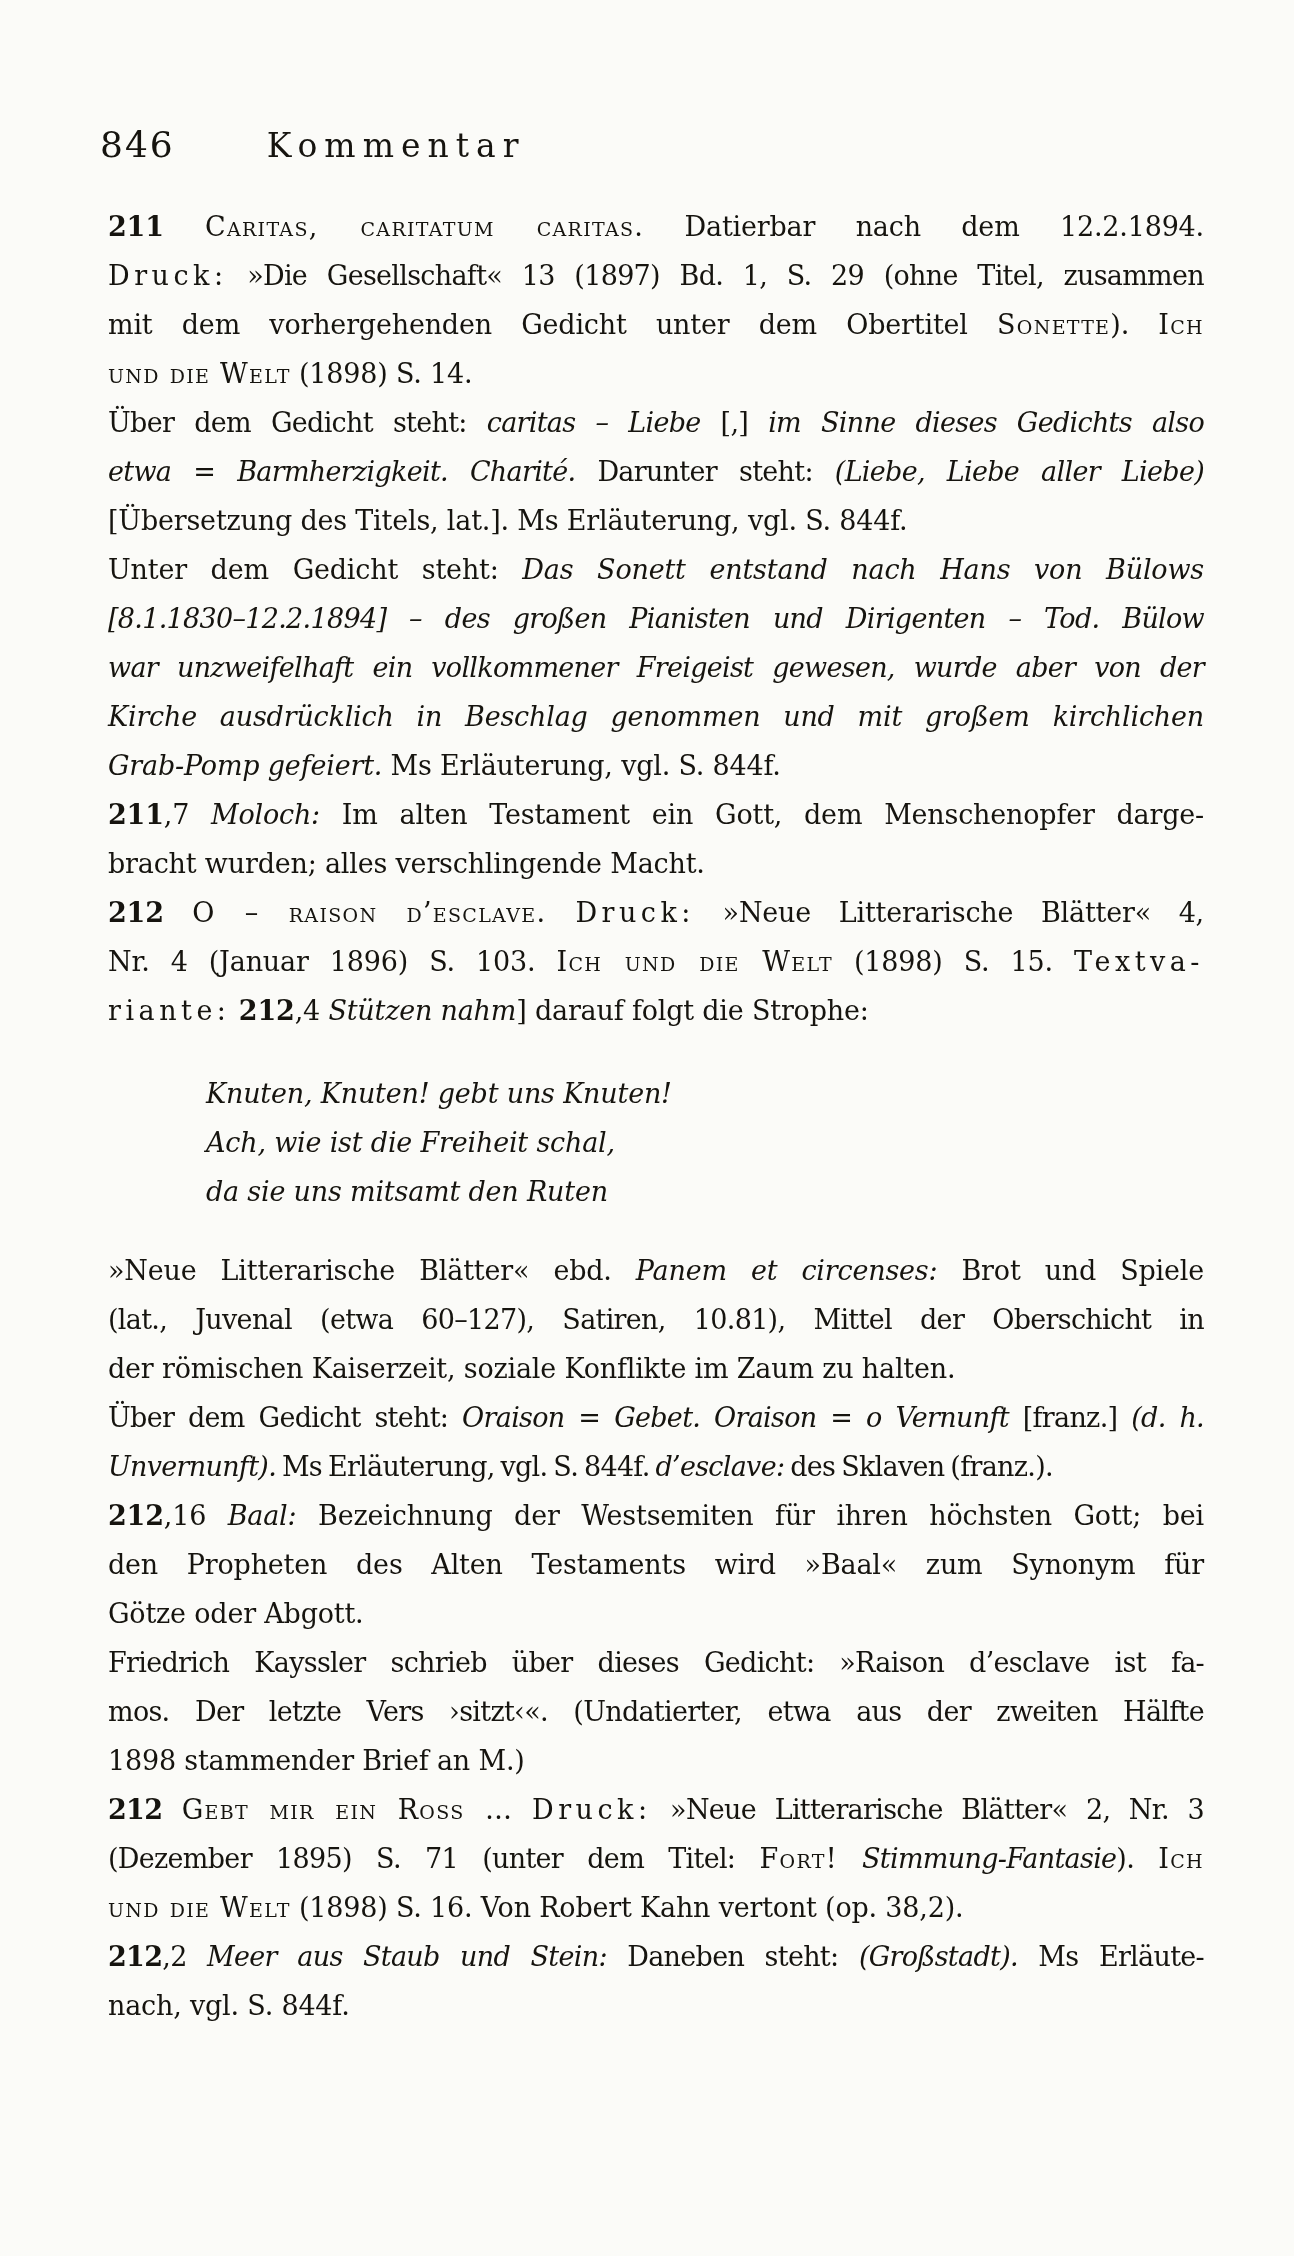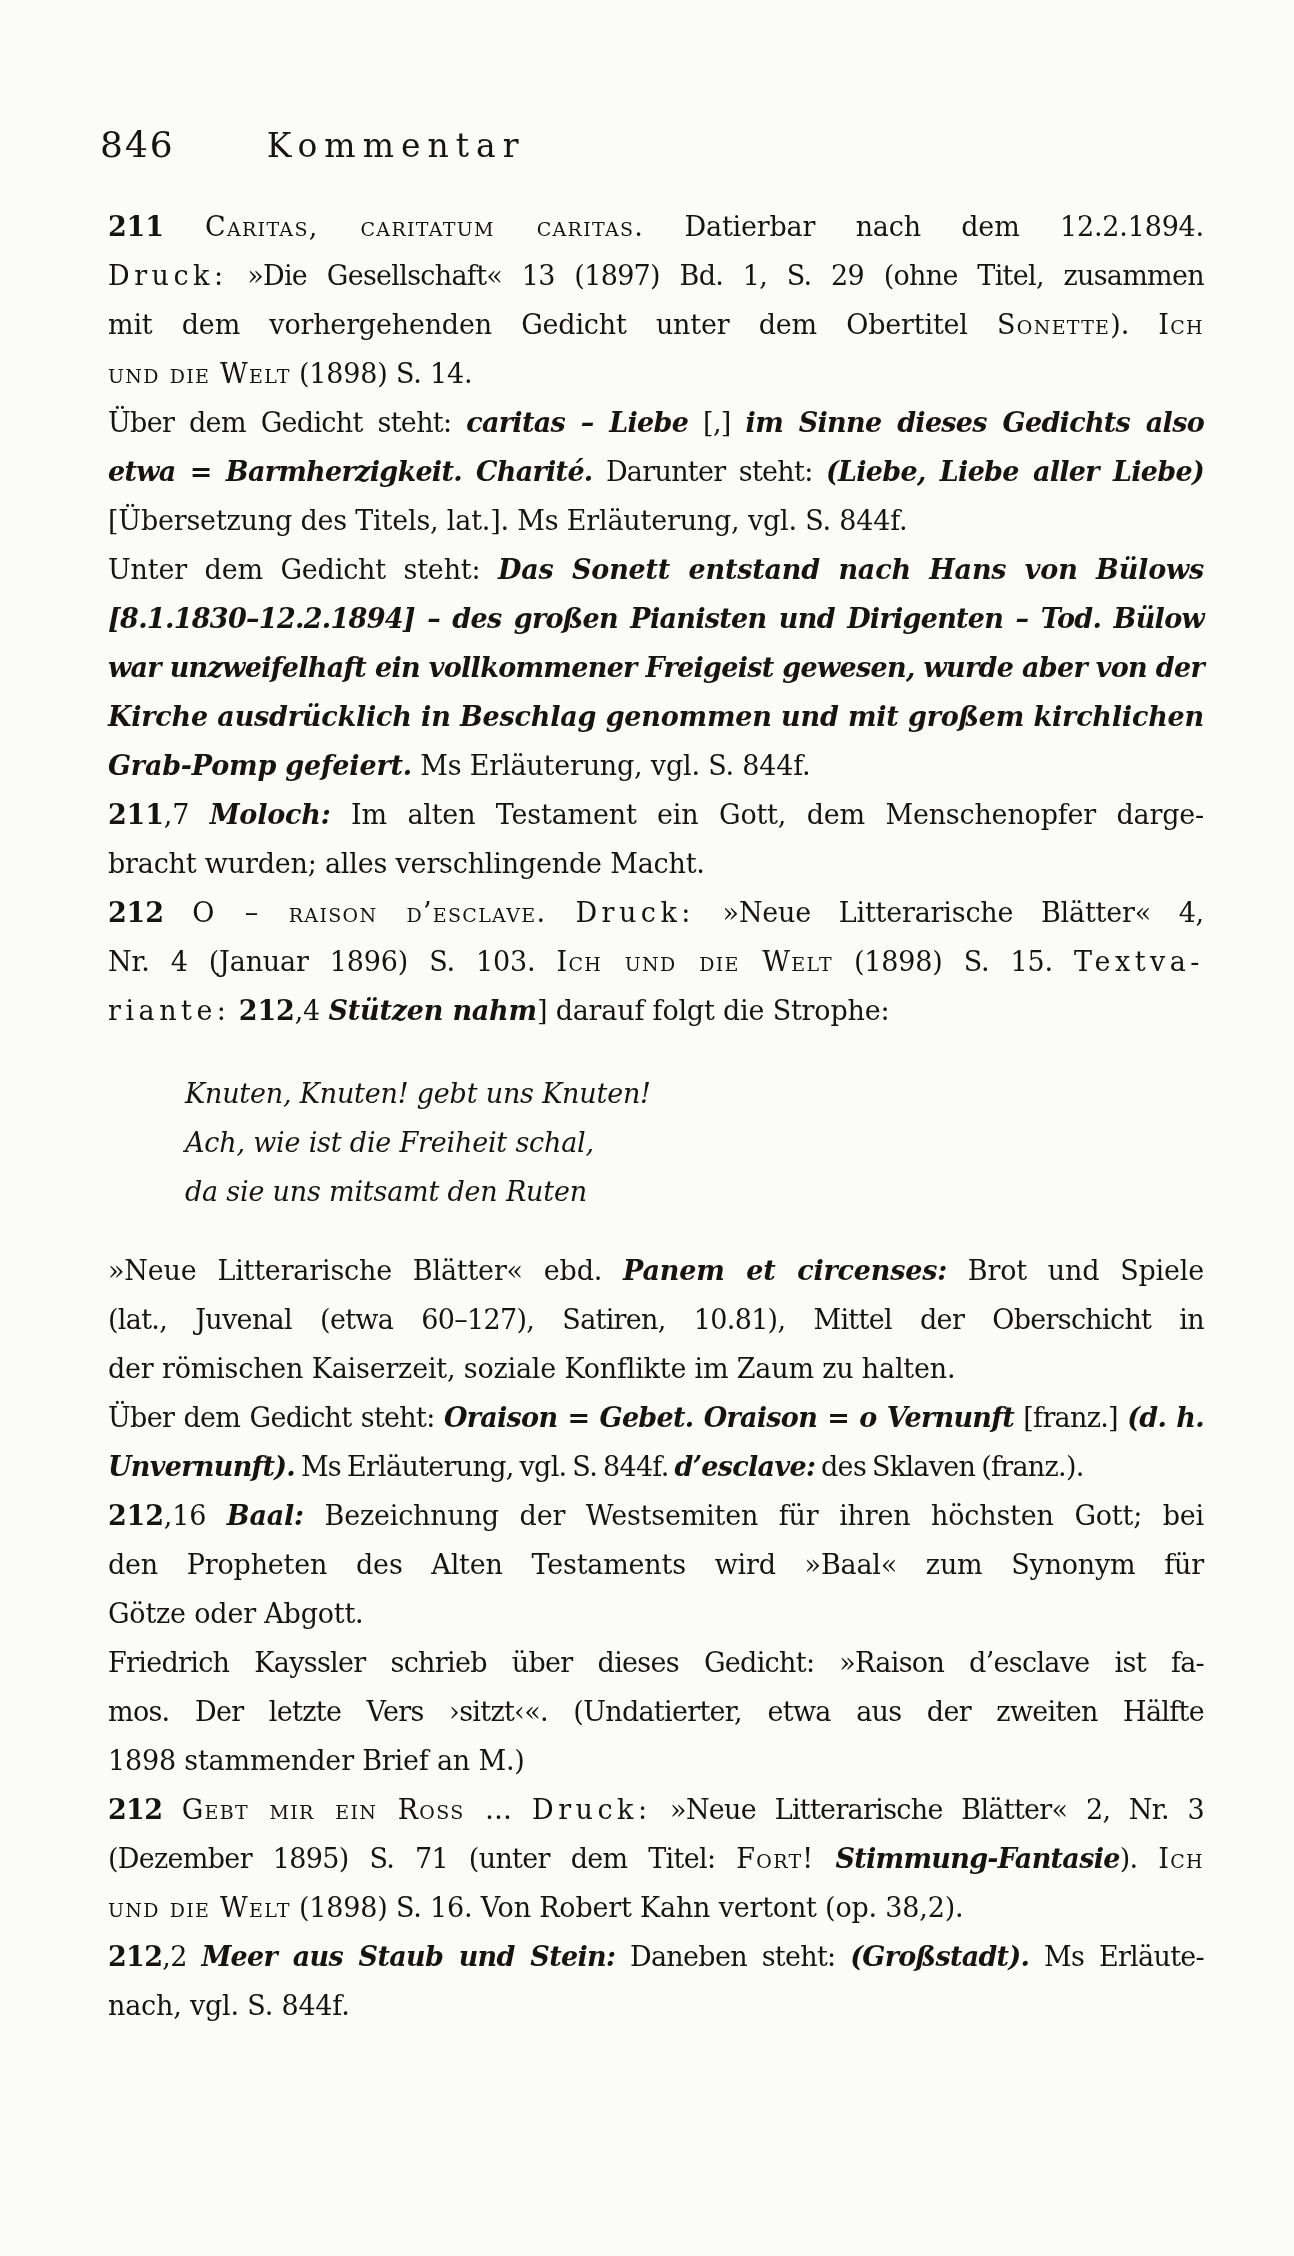--- a/index.html
+++ b/index.html
@@ -17,25 +17,25 @@
   .text-body {
     position:absolute; left:108px; top:202px; width:1096px;
     font-size:27px; line-height:49px; letter-spacing:-0.2px;
     text-rendering:optimizeLegibility;
   }
   .line { height:49px; text-align:justify; text-align-last:justify; overflow:visible; }
   .line.last { text-align:left; text-align-last:left; }
   .line.tight { letter-spacing:-0.7px; word-spacing:-2px; }
 
   .st-b  { font-weight:bold; }
-  .st-i  { font-style:italic;font-weight:bold; }
+  .st-i  { font-style:italic; }
   .st-sc { font-variant:small-caps; letter-spacing:1.3px; }
   .st-sp { letter-spacing:4.5px; }
 
-  .verse-block { margin:34px 0 30px 77px; }
+  .verse-block { margin:34px 0 30px 98px; }
   .verse-line { font-style:italic; line-height:49px; text-align:left; }
 </style>
 </head>
 <body>
 
 <div class="page">
   <div class="runhead">
     <span class="pagenum">846</span><span class="runtitle">Kommentar</span>
   </div>
   <div class="text-body">

